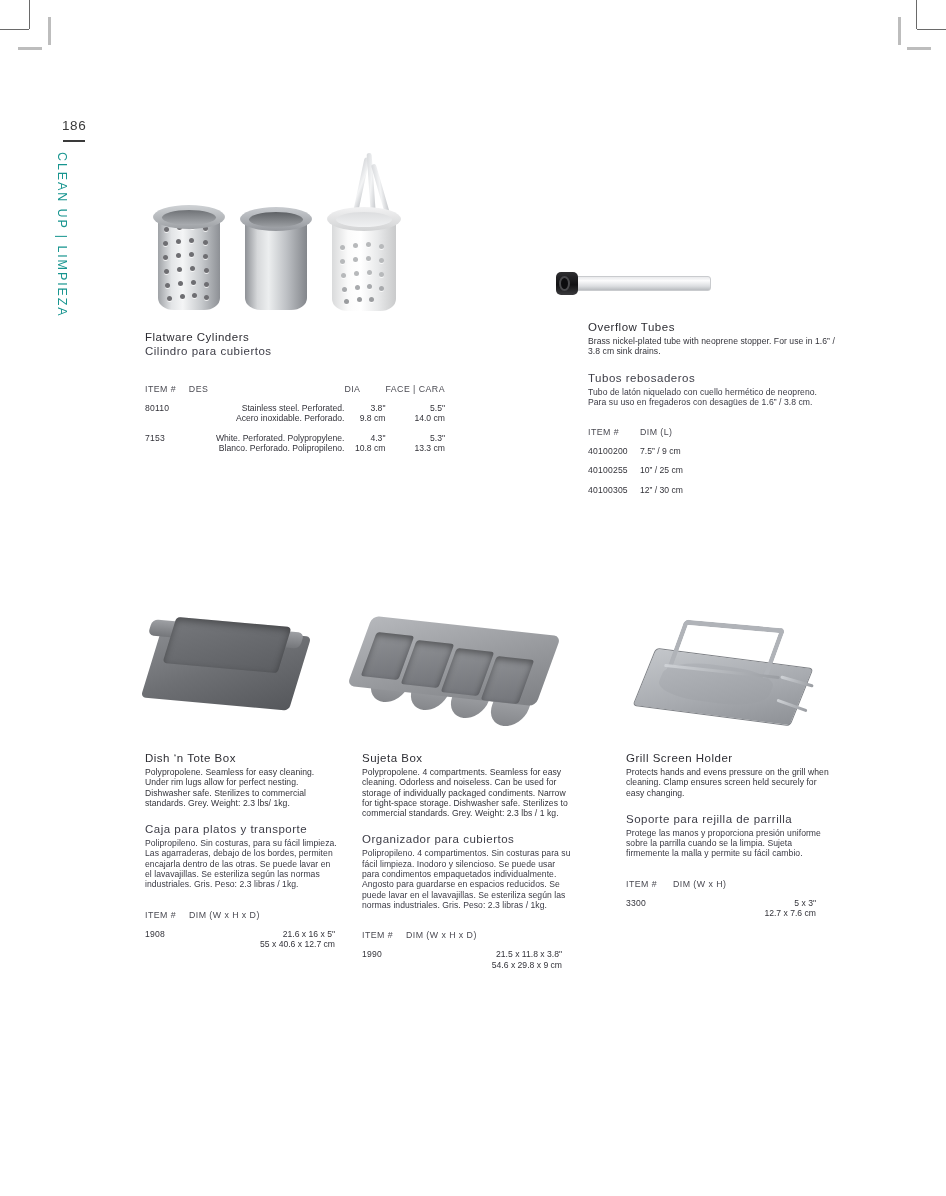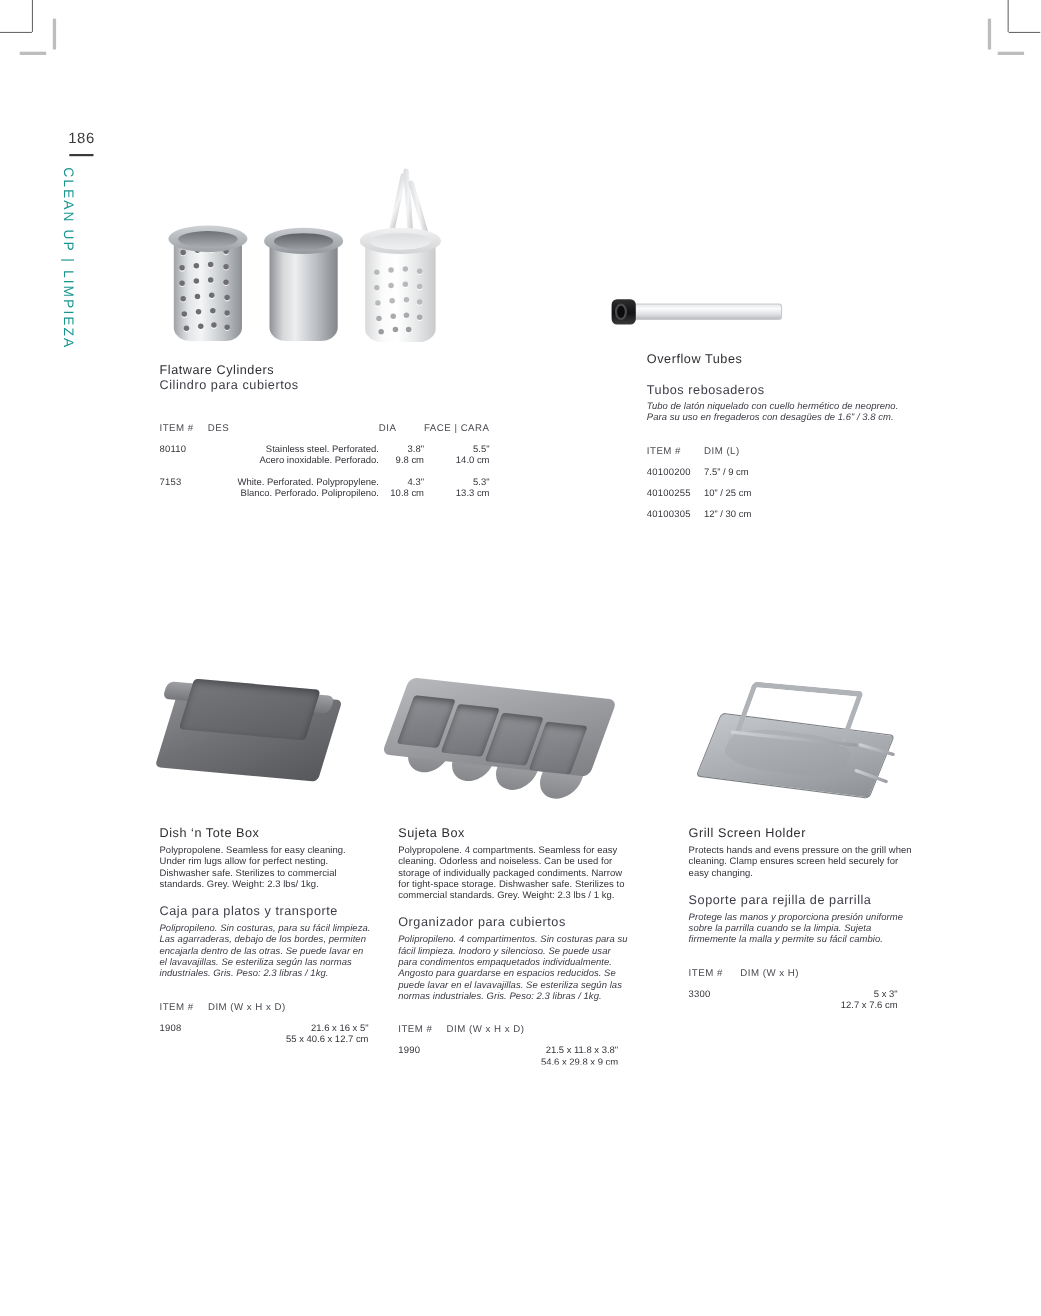--- a/index.html
+++ b/index.html
@@ -73,21 +73,21 @@
     letter-spacing: 0.5px;
     line-height: 14px;
     white-space: nowrap;
   }
   .prod-desc {
     font-size: 8.6px;
     color: #33333a;
     line-height: 10.3px;
     letter-spacing: 0.05px;
   }
-  .prod-desc.es { color: #3a3a44; font-style: italic; }
+  .prod-desc.es { color: #3a3a44; }
 
   
   table.spec {
     border-collapse: collapse;
     font-size: 8.6px;
     color: #33333a;
   }
   table.spec th {
     font-weight: normal;
     font-size: 8.8px;
@@ -451,20 +451,21 @@
   </div>
 
   <div class="art" id="tube-art" style="left:548px;top:270px;width:175px;height:30px;">
     <div class="pipe"></div>
     <div class="collar"></div>
     <div class="bore"></div>
   </div>
 
   <div style="position:absolute;left:556px;top:320px;width:280px;margin-left:32px;">
     <div class="prod-title-en">Overflow Tubes</div>
+    <div class="prod-desc" style="margin-top:2px;width:258px;">Brass nickel-plated tube with neoprene stopper. For use in 1.6” / 3.8 cm sink drains.</div>
 
     <div class="prod-title-es" style="margin-top:14px;">Tubos rebosaderos</div>
     <div class="prod-desc es" style="margin-top:2px;width:248px;">Tubo de latón niquelado con cuello hermético de neopreno. Para su uso en fregaderos con desagües de 1.6” / 3.8 cm.</div>
 
     <table class="spec" style="margin-top:20px;width:200px;">
       <thead>
         <tr>
           <th style="width:52px;">ITEM #</th>
           <th>DIM (L)</th>
         </tr>

